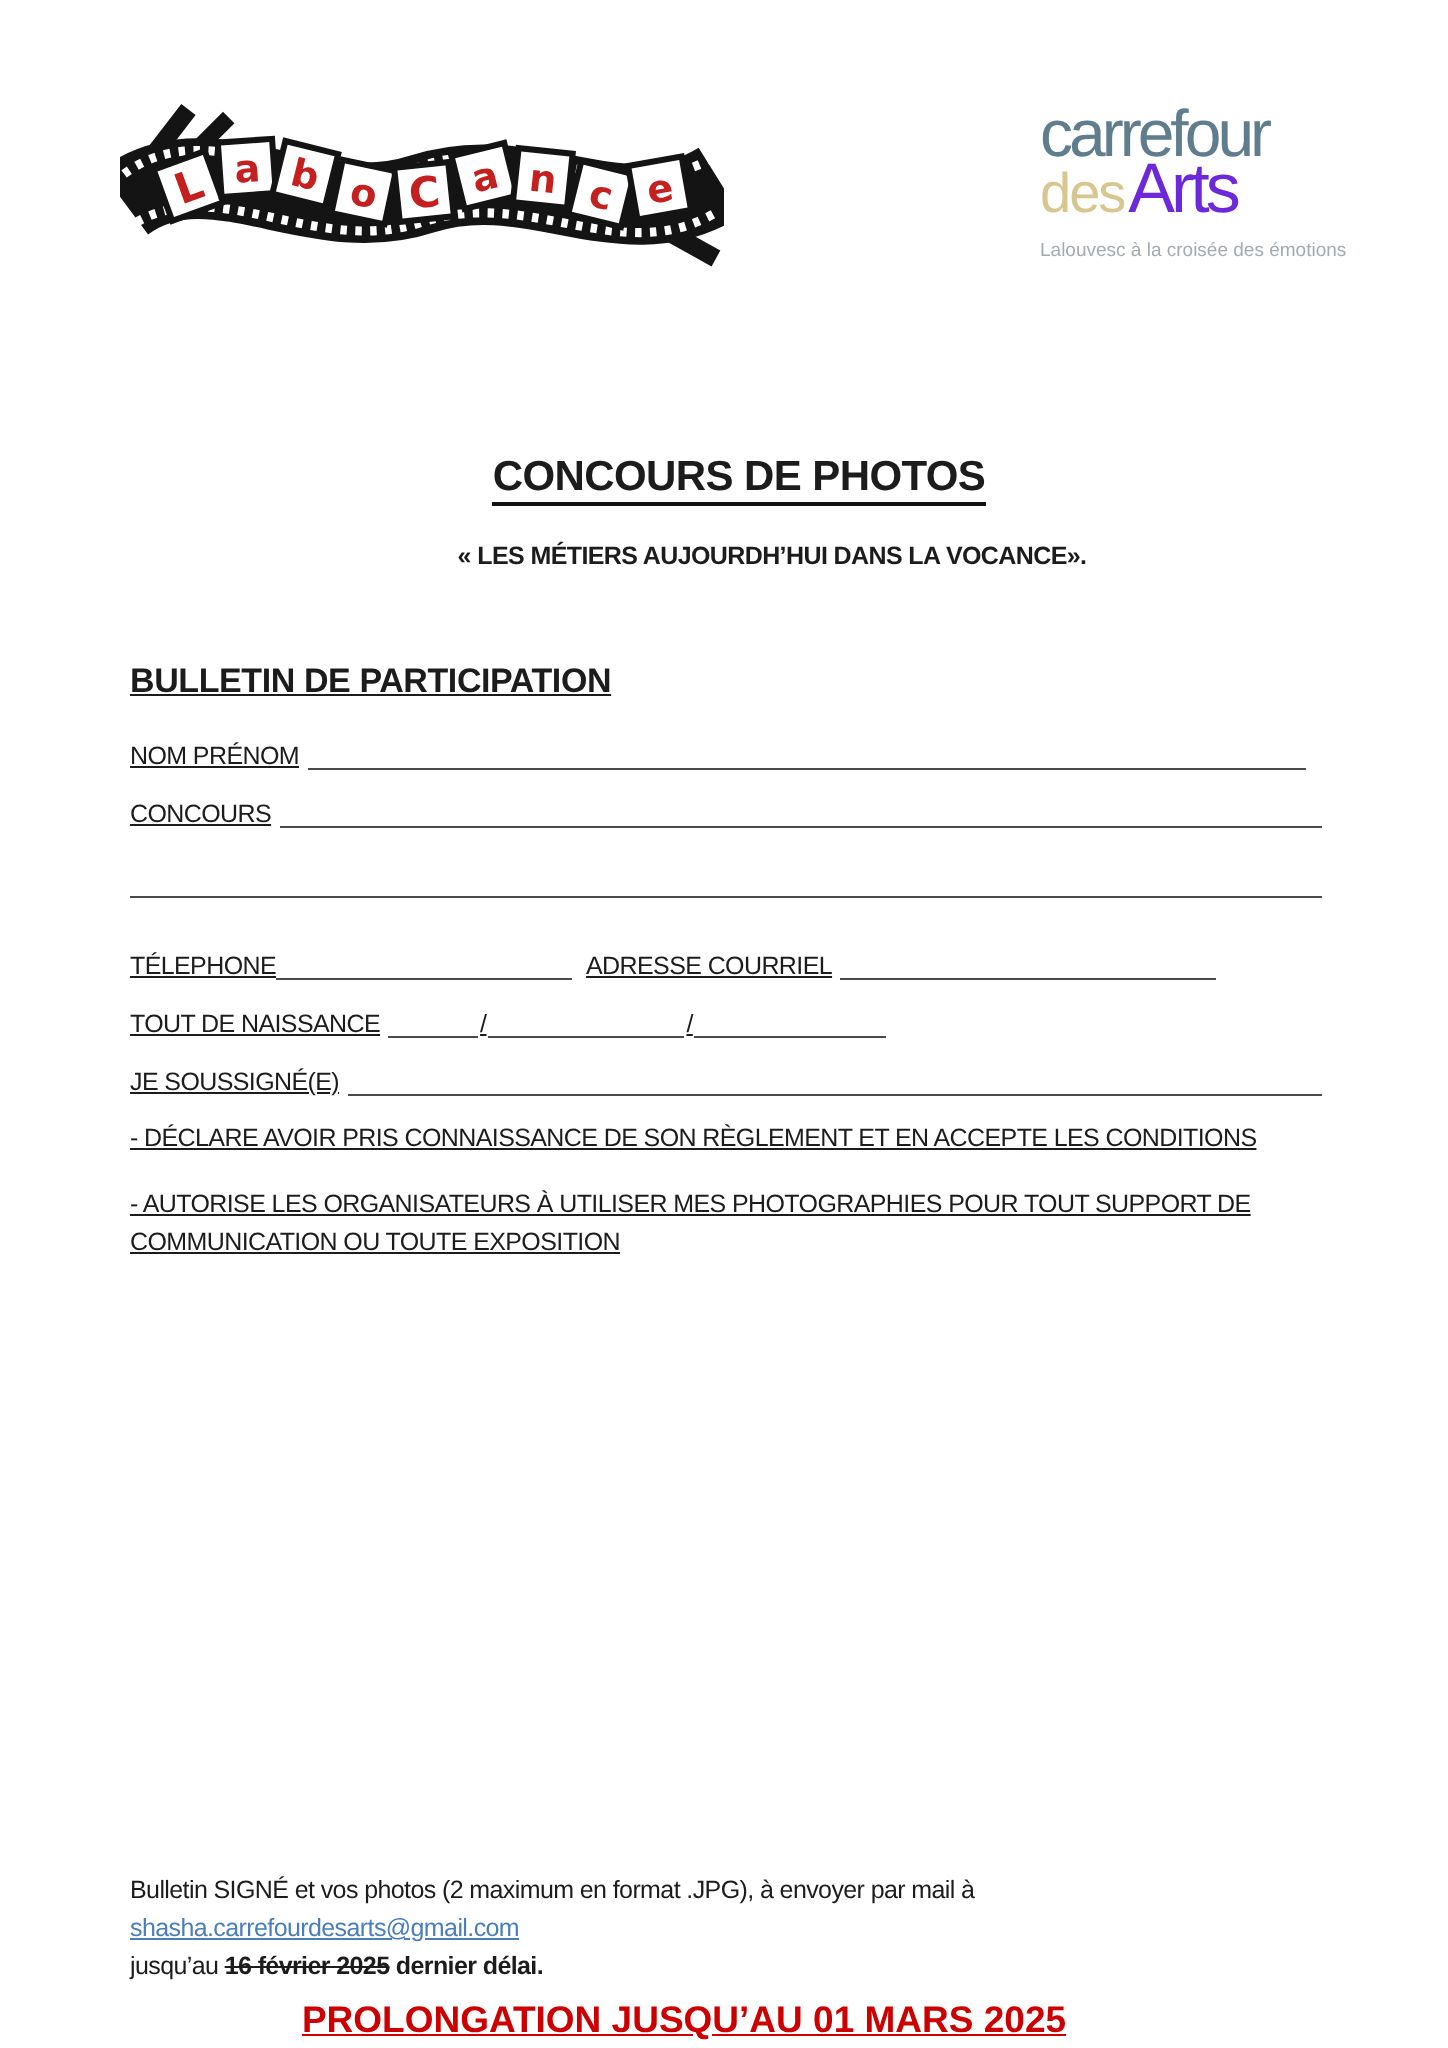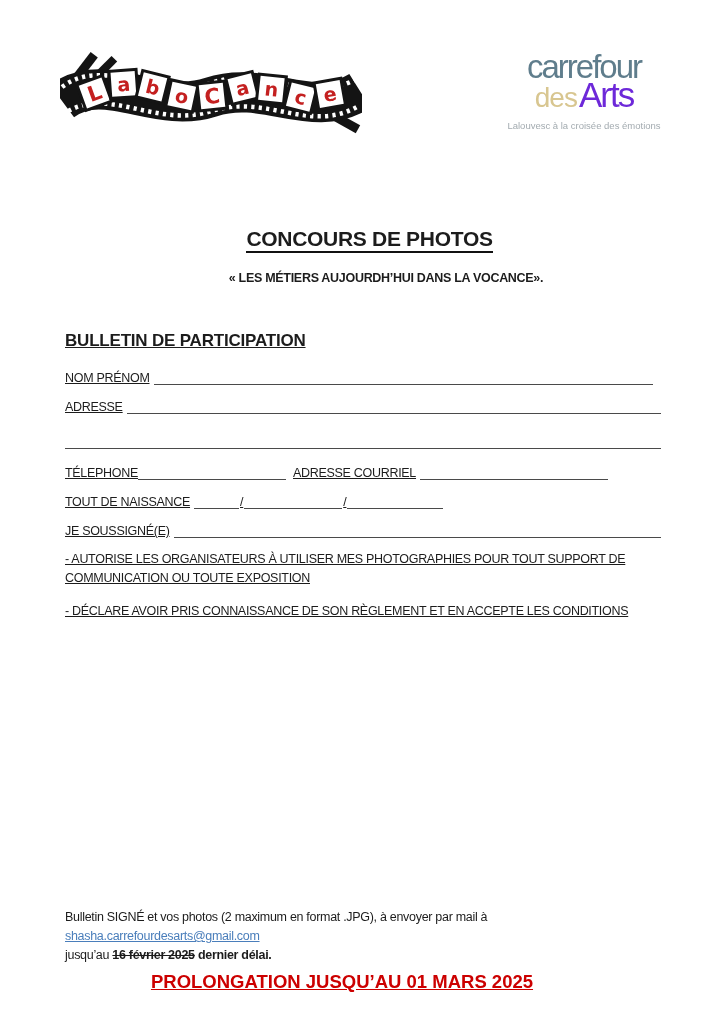--- a/index.html
+++ b/index.html
@@ -10,21 +10,21 @@
     margin: 0 auto;
     background: #ffffff;
     font-family: "Liberation Sans", sans-serif;
     color: #1c1c1c;
     letter-spacing: -0.3px;
     overflow: hidden;
   }
 
   
   .logo-labocance { position: absolute; left: 60px; top: 46px; width: 302px; height: 94px; }
-  .logo-cda { position: absolute; left: 498px; top: 50px; width: 172px; text-align: center; line-height: 1; }
+  .logo-cda { position: absolute; left: 520px; top: 50px; width: 172px; line-height: 1; }
   .cda-word1 { font-size: 33px; color: #5f7d8c; letter-spacing: -2px; }
   .cda-word2row { margin-top: -6px; }
   .cda-des  { font-size: 28px; color: #d8c690; letter-spacing: -1px; margin-right: 2px; }
   .cda-arts { font-size: 35px; color: #6d28d9; letter-spacing: -2px; }
   .cda-tagline { font-size: 9.5px; color: #a3abb0; margin-top: 9px; letter-spacing: 0; white-space: nowrap; }
 
   
   .doc-title { position: absolute; top: 227px; left: 0; right: 0; text-align: center; margin: 0; font-size: 21px; font-weight: bold; padding-left: 15px; }
   .doc-title span { border-bottom: 2px solid #111; padding-bottom: 1px; }
   .doc-subtitle { position: absolute; top: 271px; left: 0; right: 0; text-align: center; font-size: 12.5px; font-weight: bold; padding-left: 48px; }
@@ -42,21 +42,21 @@
   .clause { margin: 0; font-size: 12.5px; line-height: 19px; }
   .clause.first { margin-top: 15px; }
   .clause + .clause { margin-top: 14px; }
   .struck { text-decoration: line-through; }
   .red-inline { color: #cc0000; font-weight: bold; font-size: 16.5px; text-decoration: underline; margin-left: 8px; letter-spacing: 0; }
 
   .signature-row { display: flex; margin-top: 46px; font-size: 12.5px; }
   .sig-date { width: 200px; }
 
   
-  .footer { position: absolute; left: 65px; top: 908px; width: 596px; font-size: 12.5px; line-height: 19px; }
+  .footer { position: absolute; left: 65px; top: 936px; width: 596px; font-size: 12.5px; line-height: 19px; }
   .email-link { color: #4a7ebb; text-decoration: underline; }
   .bold { font-weight: bold; }
   .footer-red { width: 554px; margin-top: 7px; text-align: center; color: #cc0000; font-weight: bold; font-size: 18.5px; text-decoration: underline; letter-spacing: 0; }
 
   
   .film-letter { font-family: "DejaVu Sans", sans-serif; font-weight: bold; fill: #c42020; }
 </style>
 </head>
 <body>
 
@@ -124,29 +124,29 @@
 
   <div class="body-col">
     <h2 class="section-heading">BULLETIN DE PARTICIPATION</h2>
 
     <div class="form-row">
       <span class="lbl">NOM PRÉNOM</span>
       <span class="blank" style="margin-right:8px;"></span>
     </div>
 
     <div class="form-row">
-      <span class="lbl">ADRESSE</span>
+      <span class="lbl">CONCOURS</span>
       <span class="blank"></span>
     </div>
 
     <div class="form-row" style="margin-top:18px;">
       <span class="blank"></span>
     </div>
 
-    <div class="form-row" style="margin-top:14px;">
+    <div class="form-row" style="margin-top:24px;">
       <span class="lbl" style="padding-right:0;">TÉLEPHONE</span>
       <span class="blank fixed" style="width:148px; margin-right:7px;"></span>
       <span class="lbl">ADRESSE COURRIEL</span>
       <span class="blank fixed" style="width:188px;"></span>
     </div>
 
     <div class="form-row">
       <span class="lbl">TOUT DE NAISSANCE</span>
       <span class="blank fixed" style="width:45px;"></span>
       <span class="sep">/</span>
@@ -154,23 +154,23 @@
       <span class="sep">/</span>
       <span class="blank fixed" style="width:96px;"></span>
     </div>
 
     <div class="form-row">
       <span class="lbl">JE SOUSSIGNÉ(E)</span>
       <span class="blank"></span>
     </div>
 
 
+    <p class="clause">- DÉCLARE AVOIR PRIS CONNAISSANCE DE SON RÈGLEMENT ET EN ACCEPTE LES CONDITIONS</p>
+
     <p class="clause">- AUTORISE LES ORGANISATEURS À UTILISER MES PHOTOGRAPHIES POUR TOUT SUPPORT DE COMMUNICATION OU TOUTE EXPOSITION</p>
-
-    <p class="clause">- DÉCLARE AVOIR PRIS CONNAISSANCE DE SON RÈGLEMENT ET EN ACCEPTE LES CONDITIONS</p>
 
   </div>
 
   <div class="footer">
     <span>Bulletin SIGNÉ et vos photos (2 maximum en format .JPG), à envoyer par mail à </span><a href="#" class="email-link">shasha.carrefourdesarts@gmail.com</a><br>
     <span>jusqu’au </span><span class="bold struck">16 février 2025</span><span class="bold"> dernier délai.</span>
     <div class="footer-red">PROLONGATION JUSQU’AU 01 MARS 2025</div>
   </div>
 
 </div>

